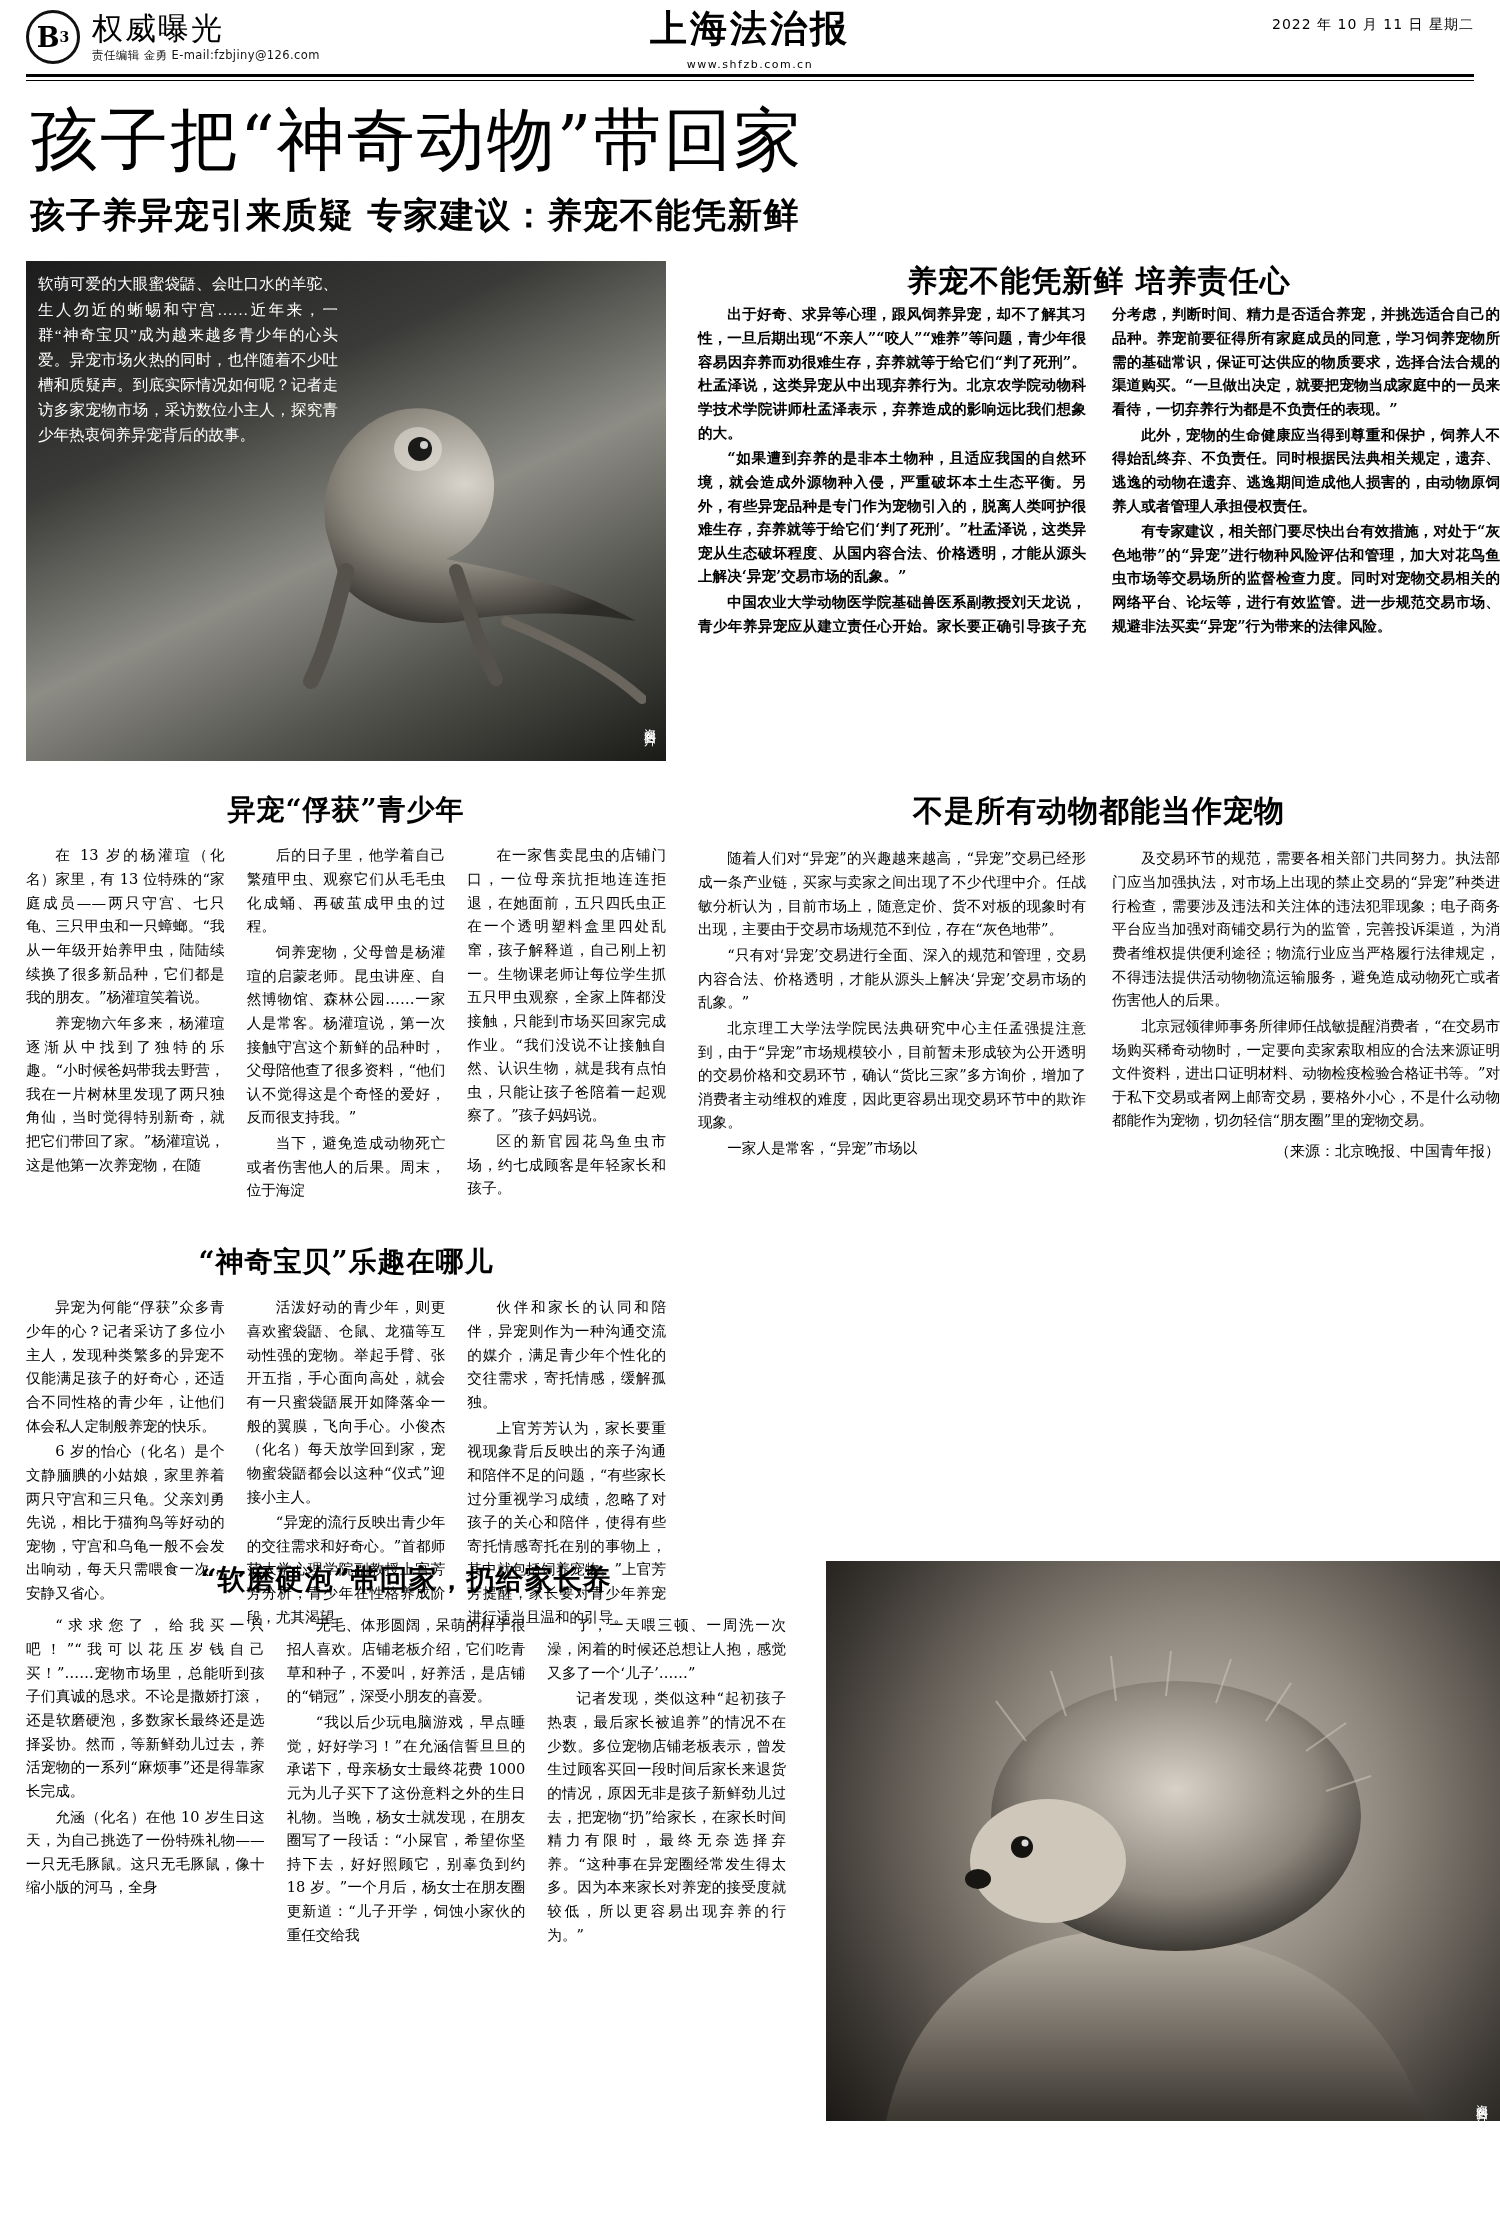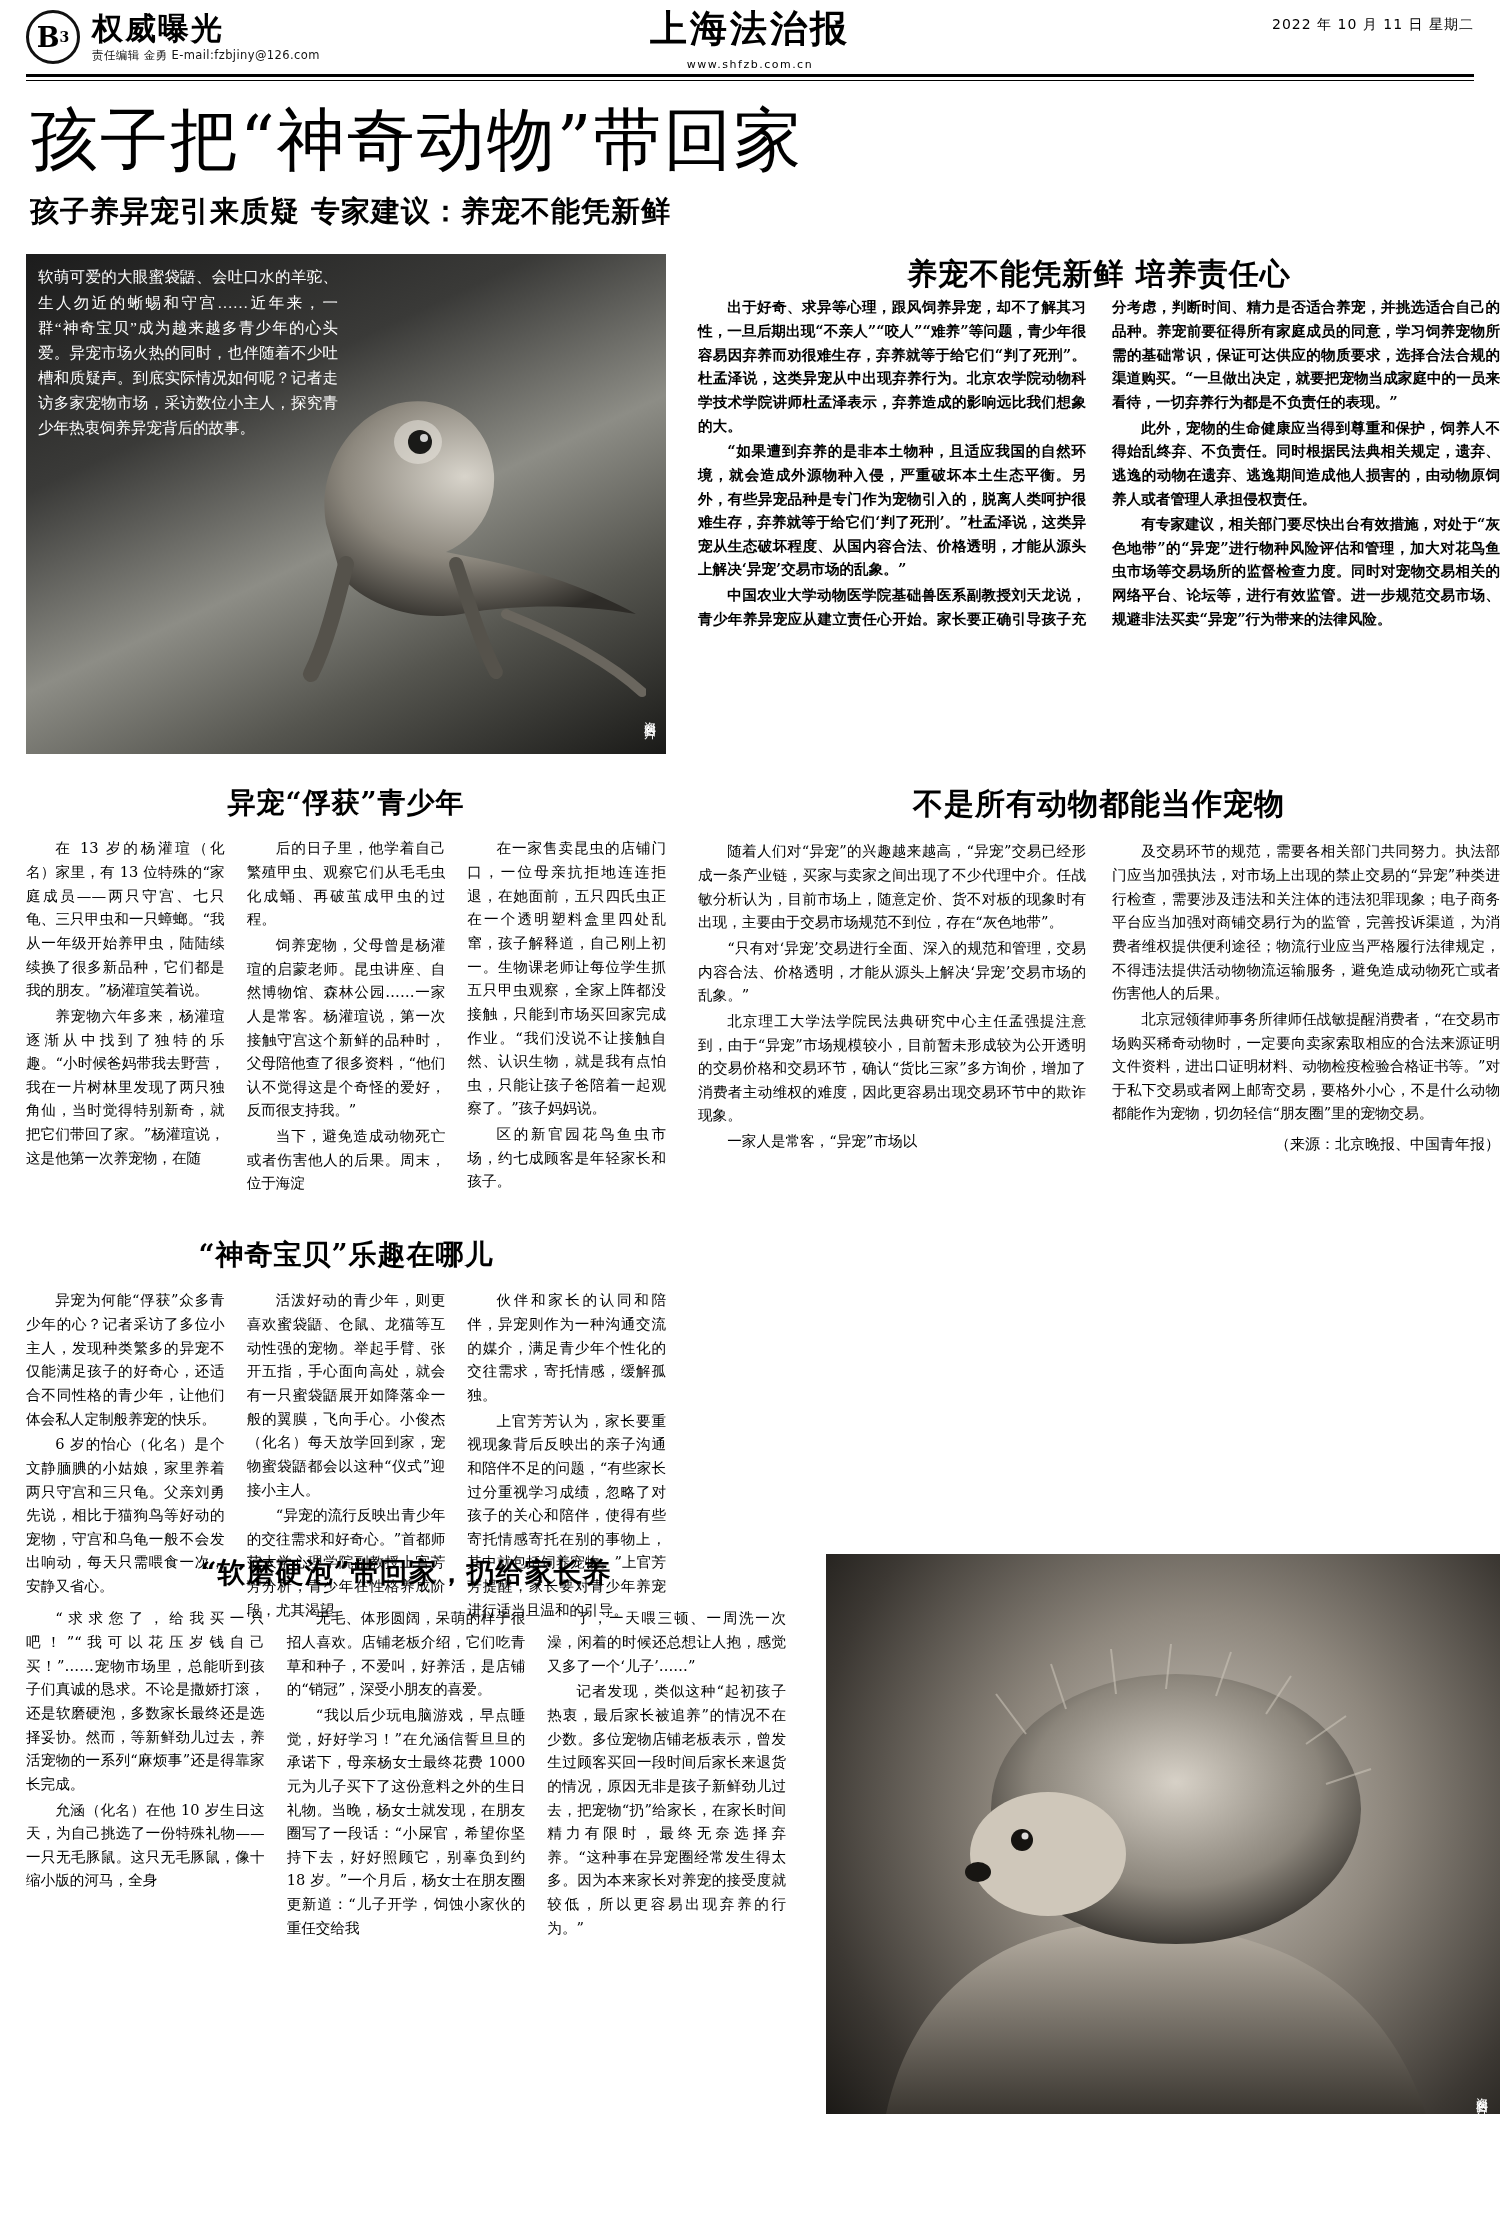--- a/index.html
+++ b/index.html
@@ -6,33 +6,33 @@
   body{width:1500px;height:2229px;font-family:"DejaVu Sans","Liberation Sans",sans-serif;color:#000;}
   .page{position:relative;width:1500px;height:2229px;padding:0;box-sizing:border-box;}
 
   
   .masthead{position:relative;height:66px;margin:8px 26px 0 26px;}
   .badge{position:absolute;left:0;top:2px;width:48px;height:48px;border-radius:50%;border:3px solid #111;
          display:flex;align-items:center;justify-content:center;font-family:"DejaVu Serif","Liberation Serif",serif;
          font-weight:bold;font-size:27px;}
   .badge sub{font-size:14px;vertical-align:sub;}
   .mh-title{position:absolute;left:66px;top:0px;font-family:"DejaVu Serif","Liberation Serif",serif;
-            font-weight:bold;font-size:31px;letter-spacing:2px;}
+            font-weight:normal;font-size:31px;letter-spacing:2px;}
   .mh-sub{position:absolute;left:66px;top:40px;font-size:11.5px;letter-spacing:.4px;color:#111;}
   .mh-center{position:absolute;left:50%;top:-4px;transform:translateX(-50%);text-align:center;}
   .mh-paper{font-family:"DejaVu Serif","Liberation Serif",serif;font-weight:bold;font-size:37px;letter-spacing:3px;}
   .mh-web{font-size:11px;letter-spacing:1.5px;margin-top:4px;}
   .mh-date{position:absolute;right:0;top:8px;font-size:14px;letter-spacing:1px;}
   .rule{margin:0 26px;border-top:3px solid #000;}
   .rule2{margin:3px 26px 0 26px;border-top:1px solid #000;}
 
   
   .headline{margin:22px 30px 0 30px;font-family:"DejaVu Serif","Liberation Serif",serif;font-weight:normal;
             font-size:68px;letter-spacing:2px;line-height:1.08;}
-  .subhead{margin:16px 30px 0 30px;font-family:"DejaVu Serif","Liberation Serif",serif;font-weight:bold;font-size:29px;letter-spacing:1px;}
+  .subhead{margin:16px 30px 0 30px;font-family:"DejaVu Serif","Liberation Serif",serif;font-weight:bold;font-size:35px;letter-spacing:1px;}
 
   
   .cols{position:relative;margin:22px 26px 0 26px;}
   .lead-photo{position:absolute;left:0;top:0;width:640px;height:500px;
      background:linear-gradient(155deg,#1c1c1c 0%,#3a3a38 30%,#8d8d86 55%,#55554f 75%,#1a1a18 100%);
      overflow:hidden;}
   .lead-photo .capbox{position:absolute;left:12px;top:10px;width:300px;color:#fff;font-size:15.5px;line-height:1.62;
      text-align:justify;font-family:Liberation Serif, serif;}
   .lead-photo .lizard{position:absolute;left:180px;top:60px;width:440px;height:400px;}
   .photo-credit{position:absolute;right:8px;bottom:34px;color:#fff;font-size:12px;writing-mode:vertical-rl;letter-spacing:2px;}

